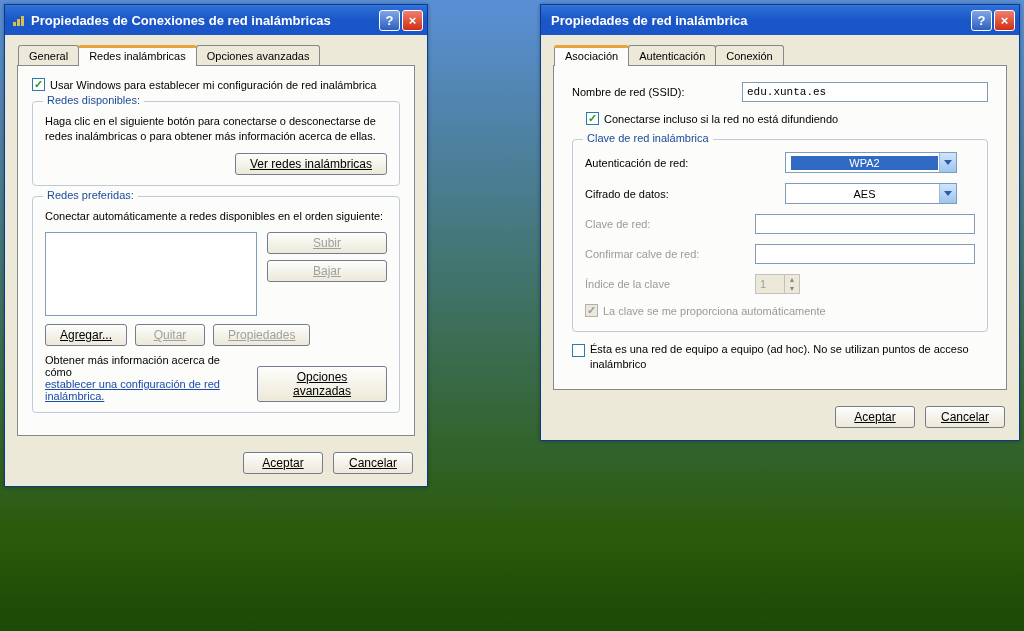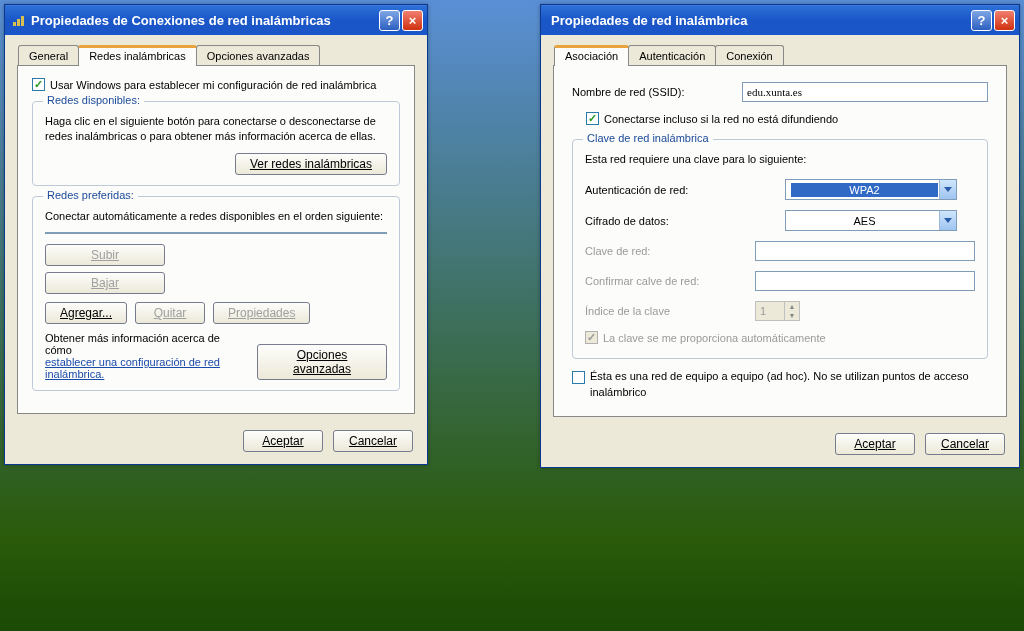--- a/index.html
+++ b/index.html
@@ -142,35 +142,35 @@
   color: #a0a0a0;
   cursor: default;
 }
 .btn.wide { min-width: 130px; }
 .btn-row-right { display: flex; justify-content: flex-end; gap: 8px; }
 .listbox {
   border: 1px solid #7f9db9;
   background: #fff;
   height: 84px;
 }
-.preferred-row { display: flex; gap: 10px; flex-direction: column; }
+.preferred-row { display: flex; gap: 10px; }
 .preferred-row .listbox { flex: 1; }
 .side-btns { display: flex; flex-direction: column; gap: 6px; }
 .below-list { display: flex; gap: 8px; margin-top: 8px; }
 .adv-row { display: flex; align-items: flex-end; justify-content: space-between; gap: 10px; margin-top: 8px;}
 .link { color: #1a4aaa; text-decoration: underline; cursor: pointer; }
 .footer-btns { display: flex; justify-content: flex-end; gap: 10px; padding: 6px 14px 12px 0; }
 .form-row { display: flex; align-items: center; margin-bottom: 10px; }
 .form-label { width: 170px; }
 .form-label.disabled { color: #9a9a9a; }
 .xp-input {
   flex: 1;
   border: 1px solid #7f9db9;
   padding: 3px 4px;
-  font-family: Liberation Serif, serif;
+  font-family: Liberation Mono, monospace;
   font-size: 11px;
   background: #fff;
 }
 .xp-input.white-disabled { background: #fff; }
 .xp-select {
   border: 1px solid #7f9db9;
   background: #fff;
   display: flex;
   align-items: center;
   padding: 0 0 0 4px;
@@ -297,21 +297,20 @@
         <div class="form-label">Nombre de red (SSID):</div>
         <input class="xp-input" value="edu.xunta.es" style="">
       </div>
       <div class="checkbox-row" style="padding-left:14px; margin-bottom:14px;">
         <span class="xp-check checked"></span>
         <span>Conectarse incluso si la red no está difundiendo</span>
       </div>
 
       <div class="groupbox" style="padding-bottom:14px;">
         <div class="groupbox-legend">Clave de red inalámbrica</div>
-        <div class="desc" style="margin-bottom:12px;">Esta red requiere una clave para lo siguiente:</div>
 
         <div class="form-row">
           <div class="form-label" style="width:200px">Autenticación de red:</div>
           <div class="xp-select">
             <span class="sel-val highlight">WPA2</span>
             <span class="sel-arrow">
               <svg width="8" height="5" viewBox="0 0 8 5">
                   <path d="M0 0 L8 0 L4 5 Z" fill="#2a5aaa"></path>
                 </svg>
             </span>

